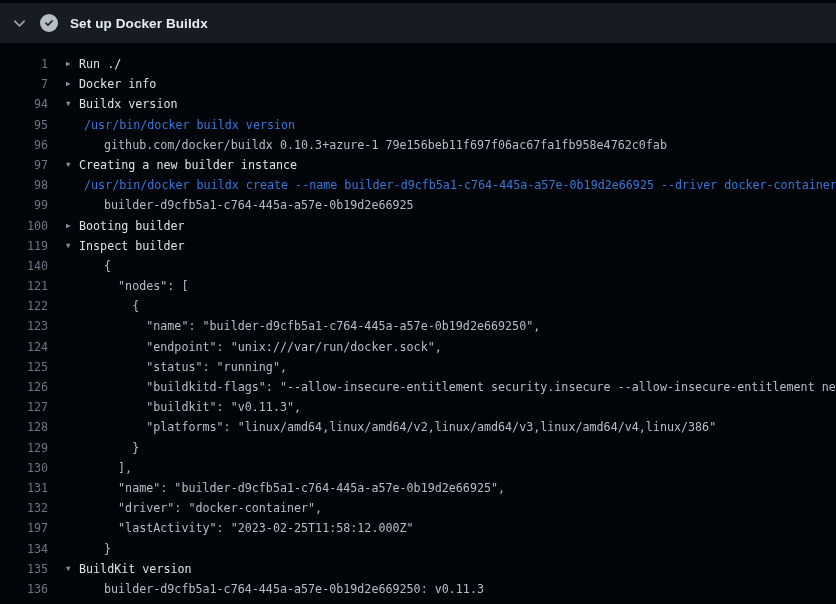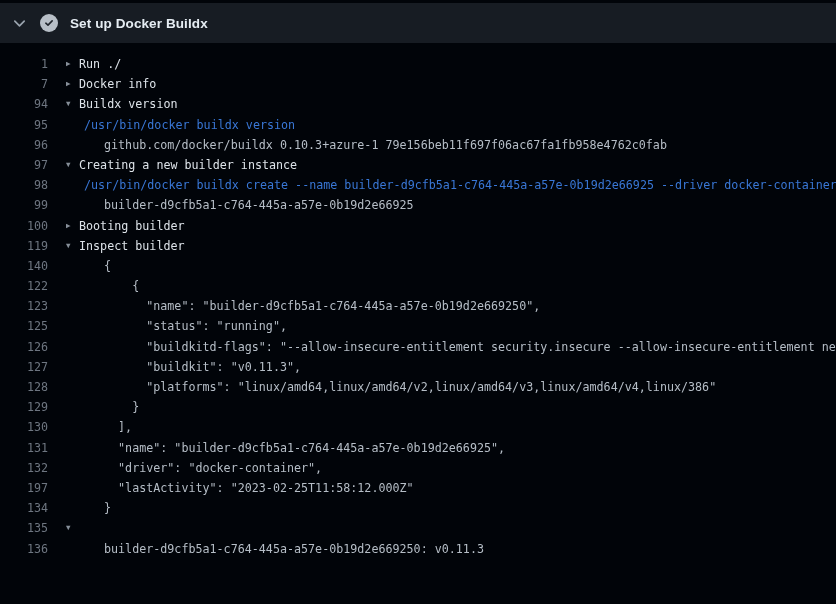--- a/index.html
+++ b/index.html
@@ -113,30 +113,40 @@
       <span class="num">119</span>
       <span class="tri">▼</span>
       <span class="txt group">Inspect builder</span>
     </div>
       <div class="row">
       <span class="num">140</span>
       <span class="tri spacer"></span>
       <span class="txt output">{</span>
     </div>
       <div class="row">
+      <span class="num">121</span>
+      <span class="tri spacer"></span>
+      <span class="txt output">  "nodes": [</span>
+    </div>
+      <div class="row">
       <span class="num">122</span>
       <span class="tri spacer"></span>
       <span class="txt output">    {</span>
     </div>
       <div class="row">
       <span class="num">123</span>
       <span class="tri spacer"></span>
       <span class="txt output">      "name": "builder-d9cfb5a1-c764-445a-a57e-0b19d2e669250",</span>
     </div>
       <div class="row">
+      <span class="num">124</span>
+      <span class="tri spacer"></span>
+      <span class="txt output">      "endpoint": "unix:///var/run/docker.sock",</span>
+    </div>
+      <div class="row">
       <span class="num">125</span>
       <span class="tri spacer"></span>
       <span class="txt output">      "status": "running",</span>
     </div>
       <div class="row">
       <span class="num">126</span>
       <span class="tri spacer"></span>
       <span class="txt output">      "buildkitd-flags": "--allow-insecure-entitlement security.insecure --allow-insecure-entitlement network</span>
     </div>
       <div class="row">
@@ -175,20 +185,21 @@
       <span class="txt output">  "lastActivity": "2023-02-25T11:58:12.000Z"</span>
     </div>
       <div class="row">
       <span class="num">134</span>
       <span class="tri spacer"></span>
       <span class="txt output">}</span>
     </div>
       <div class="row">
       <span class="num">135</span>
       <span class="tri">▼</span>
+      <span class="txt group">BuildKit version</span>
     </div>
       <div class="row">
       <span class="num">136</span>
       <span class="tri spacer"></span>
       <span class="txt output">builder-d9cfb5a1-c764-445a-a57e-0b19d2e669250: v0.11.3</span>
     </div>
     </div>
 
 </div>
 

